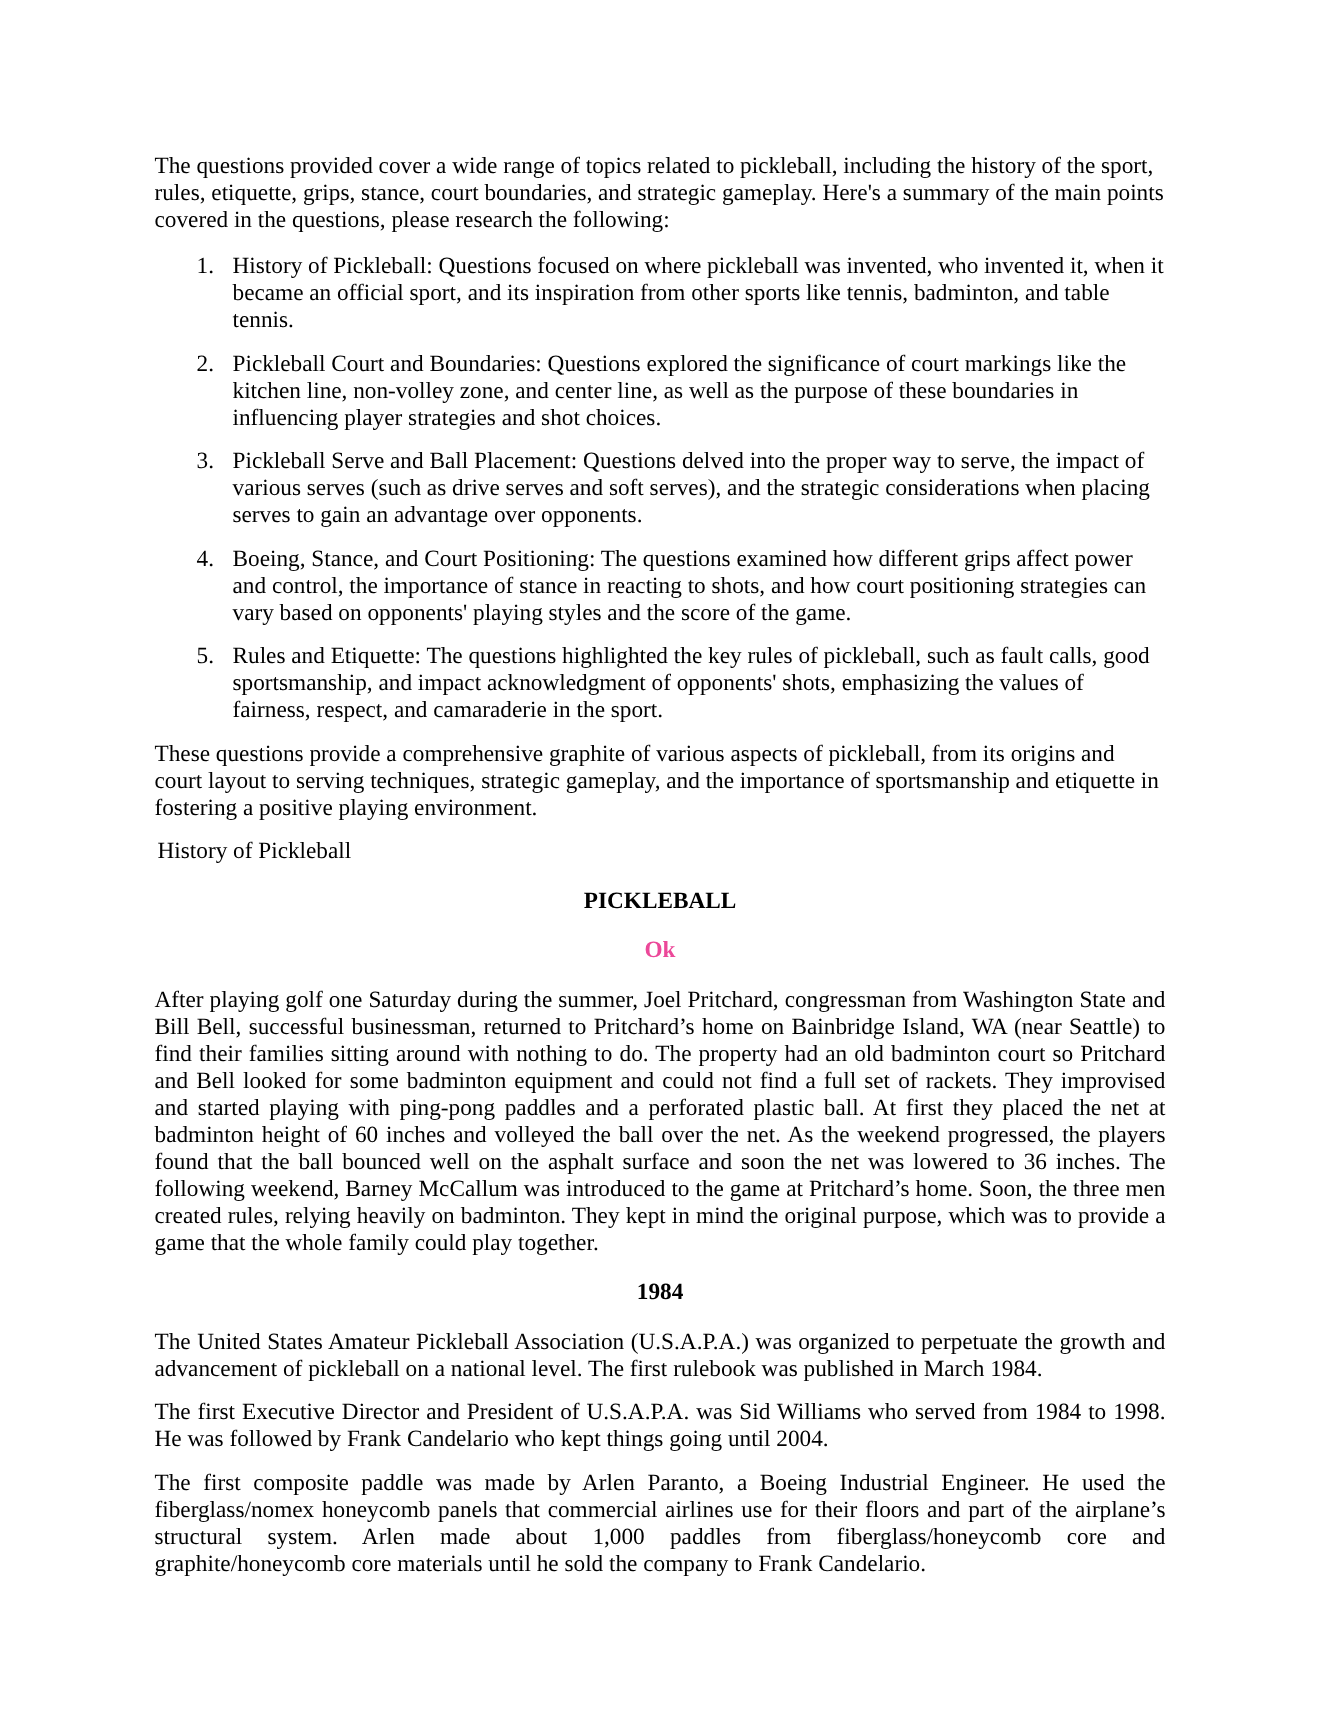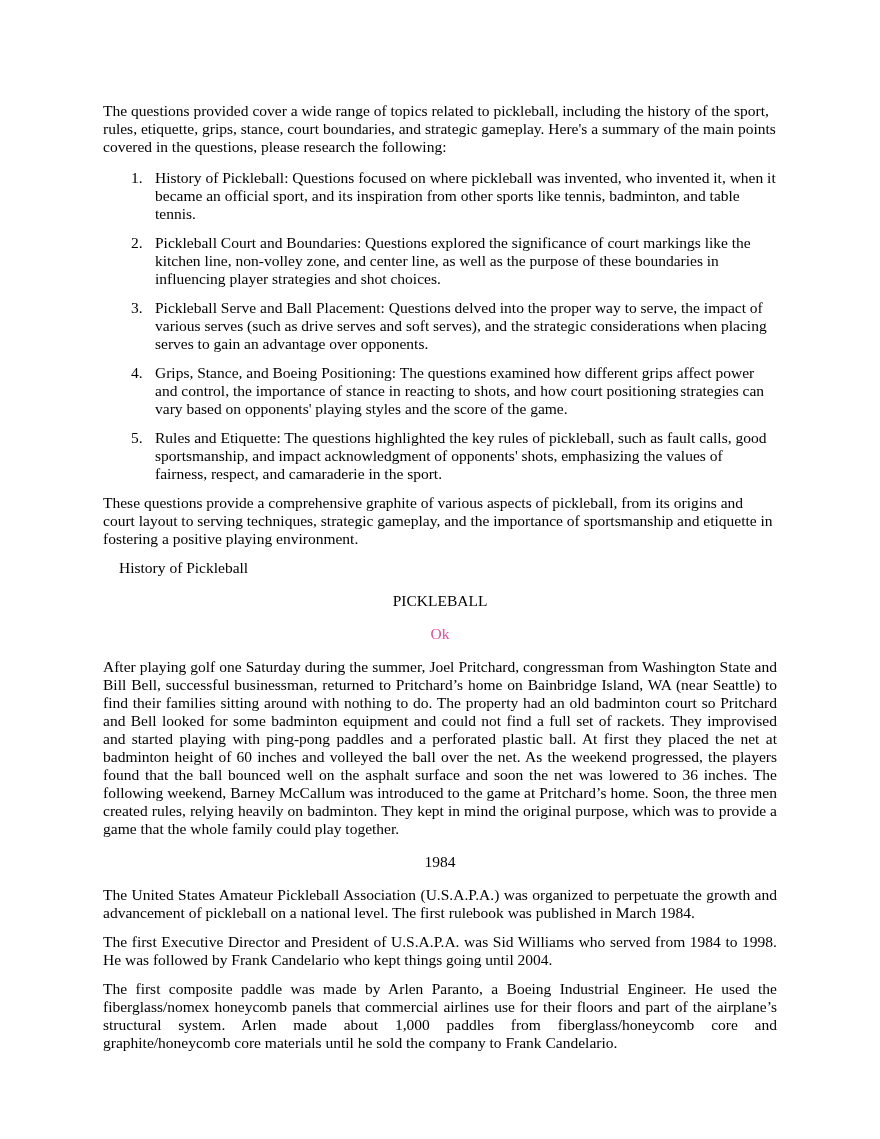--- a/index.html
+++ b/index.html
@@ -45,30 +45,30 @@
     padding-left: 28px;
   }
   .list-item .item-body {
     flex: 1 1 auto;
   }
   .bold {
     font-weight: normal;
   }
   .center-heading {
     text-align: center;
-    font-weight: normal;
+    font-weight: bold;
     font-size: 15.5px;
     line-height: 18px;
     margin: 15px 0;
   }
   .accent {
     color: #ec4899;
   }
   .section-label {
-    margin: 0 0 11px 16px;
+    margin: 0 0 11px 2px;
   }
 </style>
 </head>
 <body>
 
 <div class="page">
 
   <p>The questions provided cover a wide range of topics related to pickleball, including the history of the sport, rules, etiquette, grips, stance, court boundaries, and strategic gameplay. Here's a summary of the main points covered in the questions, please research the following:</p>
 
   <div class="list">
@@ -83,21 +83,21 @@
       <div class="item-body"><span class="bold">Pickleball Court and Boundaries:</span> <span>Questions explored the significance of court markings like the kitchen line, non-volley zone, and center line, as well as the purpose of these boundaries in influencing player strategies and shot choices.</span></div>
     </div>
 
     <div class="list-item">
       <span class="num">3.</span>
       <div class="item-body"><span class="bold">Pickleball Serve and Ball Placement:</span> <span>Questions delved into the proper way to serve, the impact of various serves (such as drive serves and soft serves), and the strategic considerations when placing serves to gain an advantage over opponents.</span></div>
     </div>
 
     <div class="list-item">
       <span class="num">4.</span>
-      <div class="item-body"><span class="bold">Grips, Stance, and Boeing Positioning:</span> <span>The questions examined how different grips affect power and control, the importance of stance in reacting to shots, and how court positioning strategies can vary based on opponents' playing styles and the score of the game.</span></div>
+      <div class="item-body"><span class="bold">Boeing, Stance, and Court Positioning:</span> <span>The questions examined how different grips affect power and control, the importance of stance in reacting to shots, and how court positioning strategies can vary based on opponents' playing styles and the score of the game.</span></div>
     </div>
 
     <div class="list-item">
       <span class="num">5.</span>
       <div class="item-body"><span class="bold">Rules and Etiquette:</span> <span>The questions highlighted the key rules of pickleball, such as fault calls, good sportsmanship, and impact acknowledgment of opponents' shots, emphasizing the values of fairness, respect, and camaraderie in the sport.</span></div>
     </div>
 
   </div>
 
   <p>These questions provide a comprehensive graphite of various aspects of pickleball, from its origins and court layout to serving techniques, strategic gameplay, and the importance of sportsmanship and etiquette in fostering a positive playing environment.</p>

